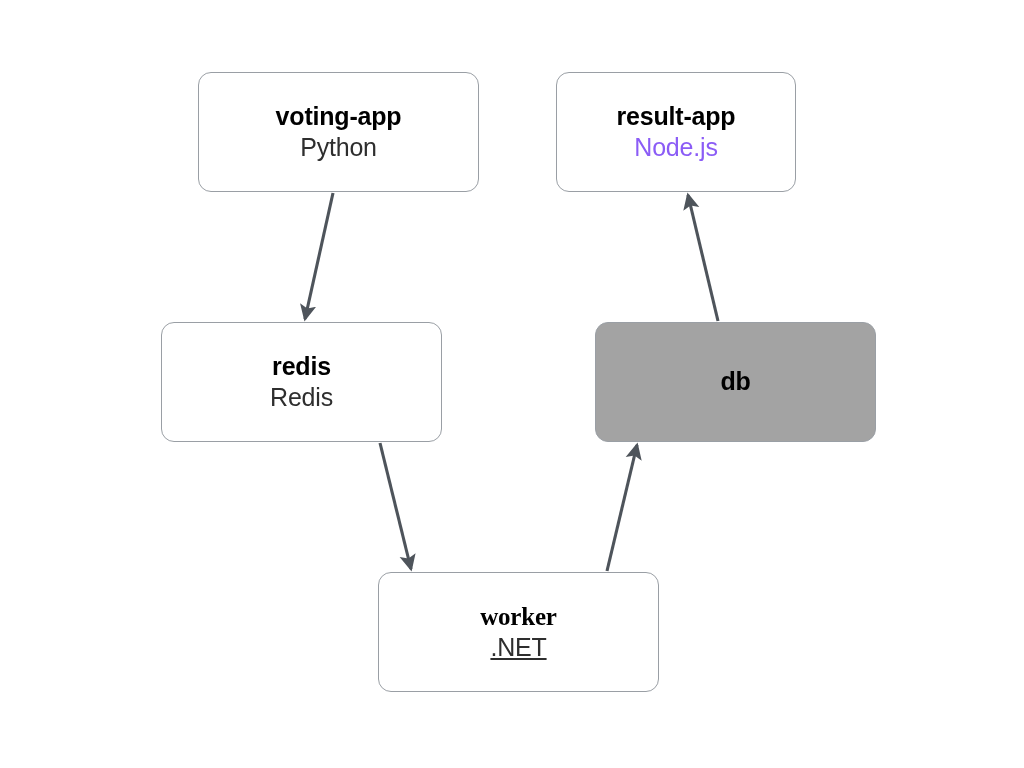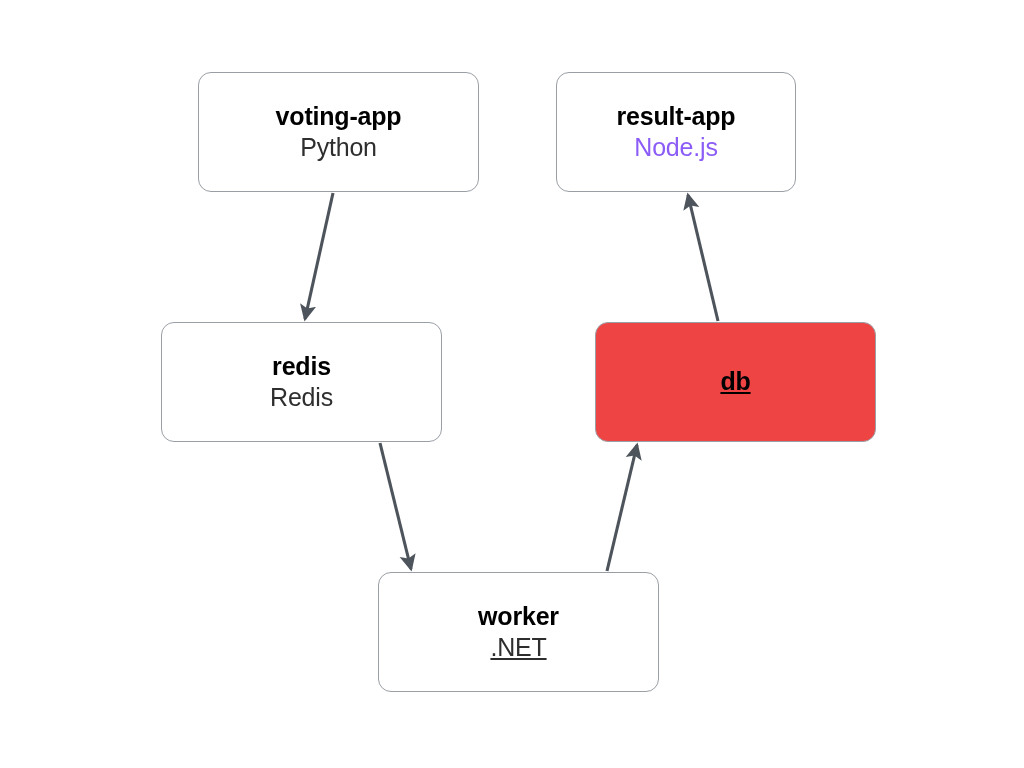--- a/index.html
+++ b/index.html
@@ -86,22 +86,22 @@
   <div class="node" style="left: 550px; top: 72px; width: 240px; height: 120px; border-color: rgb(154, 159, 165); background: rgb(255, 255, 255);">
     <div class="node-title" style="color: rgb(0, 0, 0);">result-app</div>
     <div class="node-subtitle" style="color: #8b5cf6;">Node.js</div>
   </div>
 
   <div class="node" style="left: 155px; top: 322px; width: 281px; height: 120px; border-color: rgb(154, 159, 165); background: rgb(255, 255, 255);">
     <div class="node-title" style="color: rgb(0, 0, 0);">redis</div>
     <div class="node-subtitle" style="color: rgb(46, 46, 46);">Redis</div>
   </div>
 
-  <div class="node" style="left: 589px; top: 322px; width: 281px; height: 120px; border-color: rgb(154, 159, 165); background: #ef4444; text-decoration: underline;">
+  <div class="node" style="left: 589px; top: 322px; width: 281px; height: 120px; border-color: rgb(154, 159, 165); background: #a3a3a3;">
     <div class="node-title" style="color: rgb(0, 0, 0);">db</div>
   </div>
 
   <div class="node" style="left: 372px; top: 572px; width: 281px; height: 120px; border-color: rgb(154, 159, 165); background: rgb(255, 255, 255);">
-    <div class="node-title" style="color: rgb(0, 0, 0);">worker</div>
+    <div class="node-title" style="color: rgb(0, 0, 0); font-family: Liberation Serif, serif;">worker</div>
     <div class="node-subtitle" style="color: rgb(46, 46, 46); text-decoration: underline;">.NET</div>
   </div>
 
 </div>
 
 </body></html>

